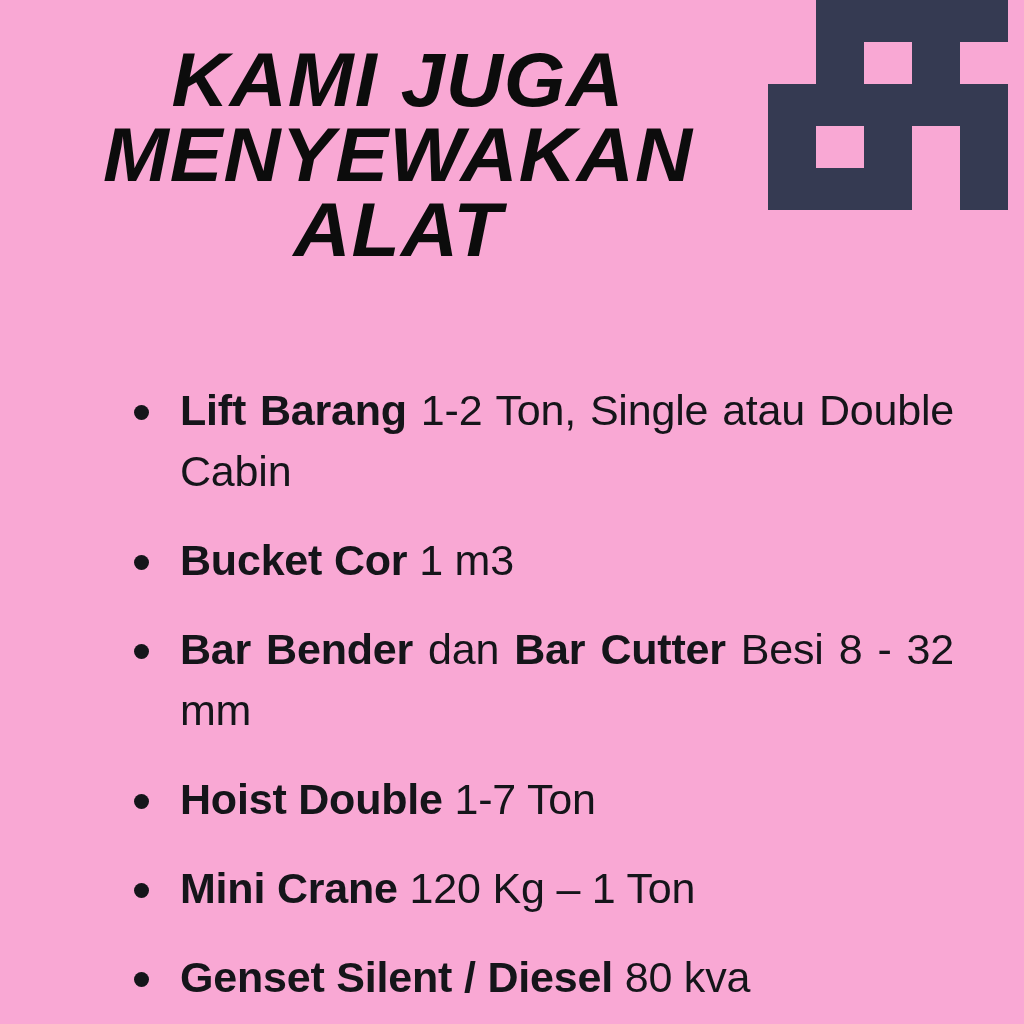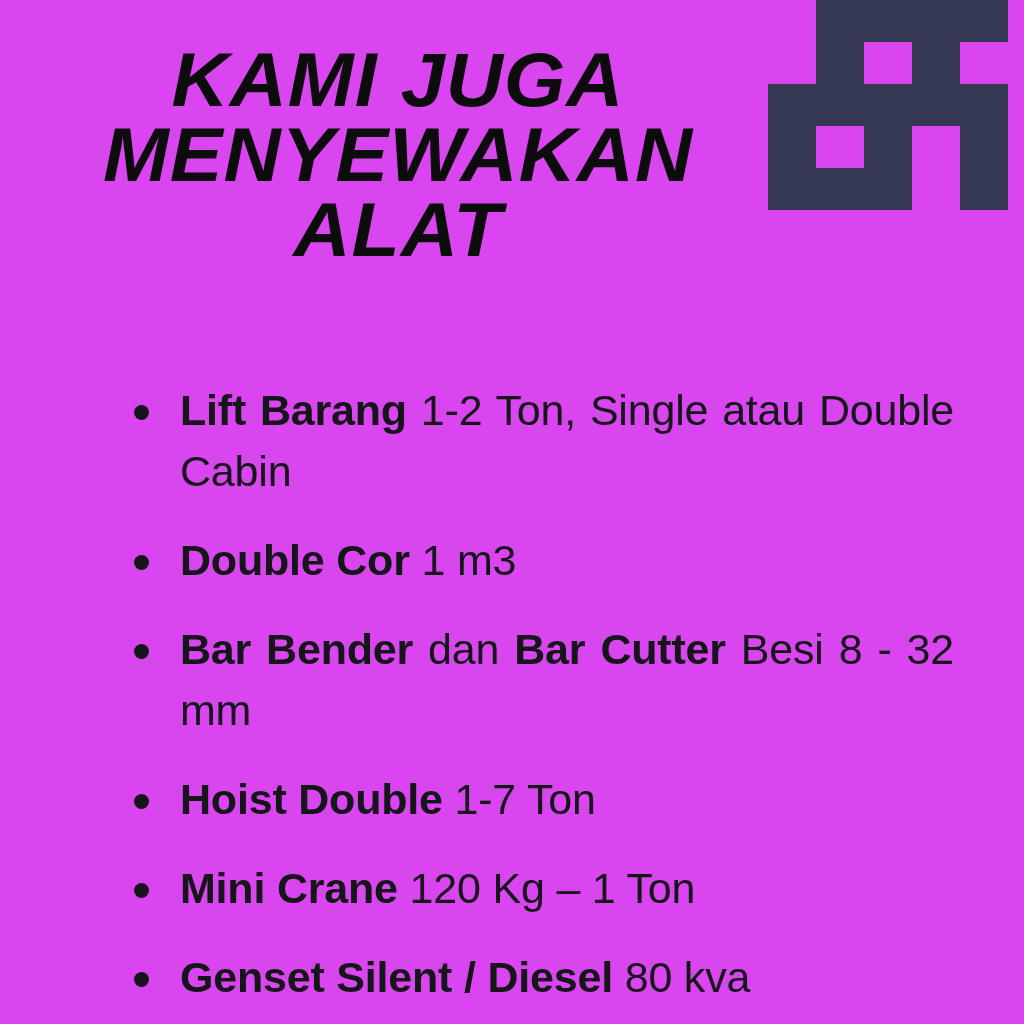--- a/index.html
+++ b/index.html
@@ -12,21 +12,21 @@
     background: #ffffff;
     font-family: "Liberation Sans", sans-serif;
     overflow: hidden;
     position: relative;
   }
 
   .poster {
     position: relative;
     width: 1024px;
     height: 1024px;
-    background: #d946ef;
+    background: #f9a8d4;
     text-decoration: underline;
   }
 
   
   .checker {
     position: absolute;
     top: 0;
     right: 16px;
     width: 240px;
     height: 252px;
@@ -162,21 +162,21 @@
     <span class="line">KAMI JUGA</span>
     <span class="line">MENYEWAKAN</span>
     <span class="line">ALAT</span>
   </div>
 
   <ul class="list">
     <li>
       <span class="b">Lift Barang</span><span class="tail"> 1-2 Ton, Single atau Double Cabin</span>
     </li>
     <li class="nojustify">
-      <span class="b">Double Cor</span><span class="tail"> 1 m3</span>
+      <span class="b">Bucket Cor</span><span class="tail"> 1 m3</span>
     </li>
     <li>
       <span class="b">Bar Bender</span><span> dan </span><span class="b">Bar Cutter</span><span class="tail"> Besi 8 - 32 mm</span>
     </li>
     <li class="nojustify">
       <span class="b">Hoist Double</span><span class="tail"> 1-7 Ton</span>
     </li>
     <li class="nojustify">
       <span class="b">Mini Crane</span><span class="tail"> 120 Kg – 1 Ton</span>
     </li>

